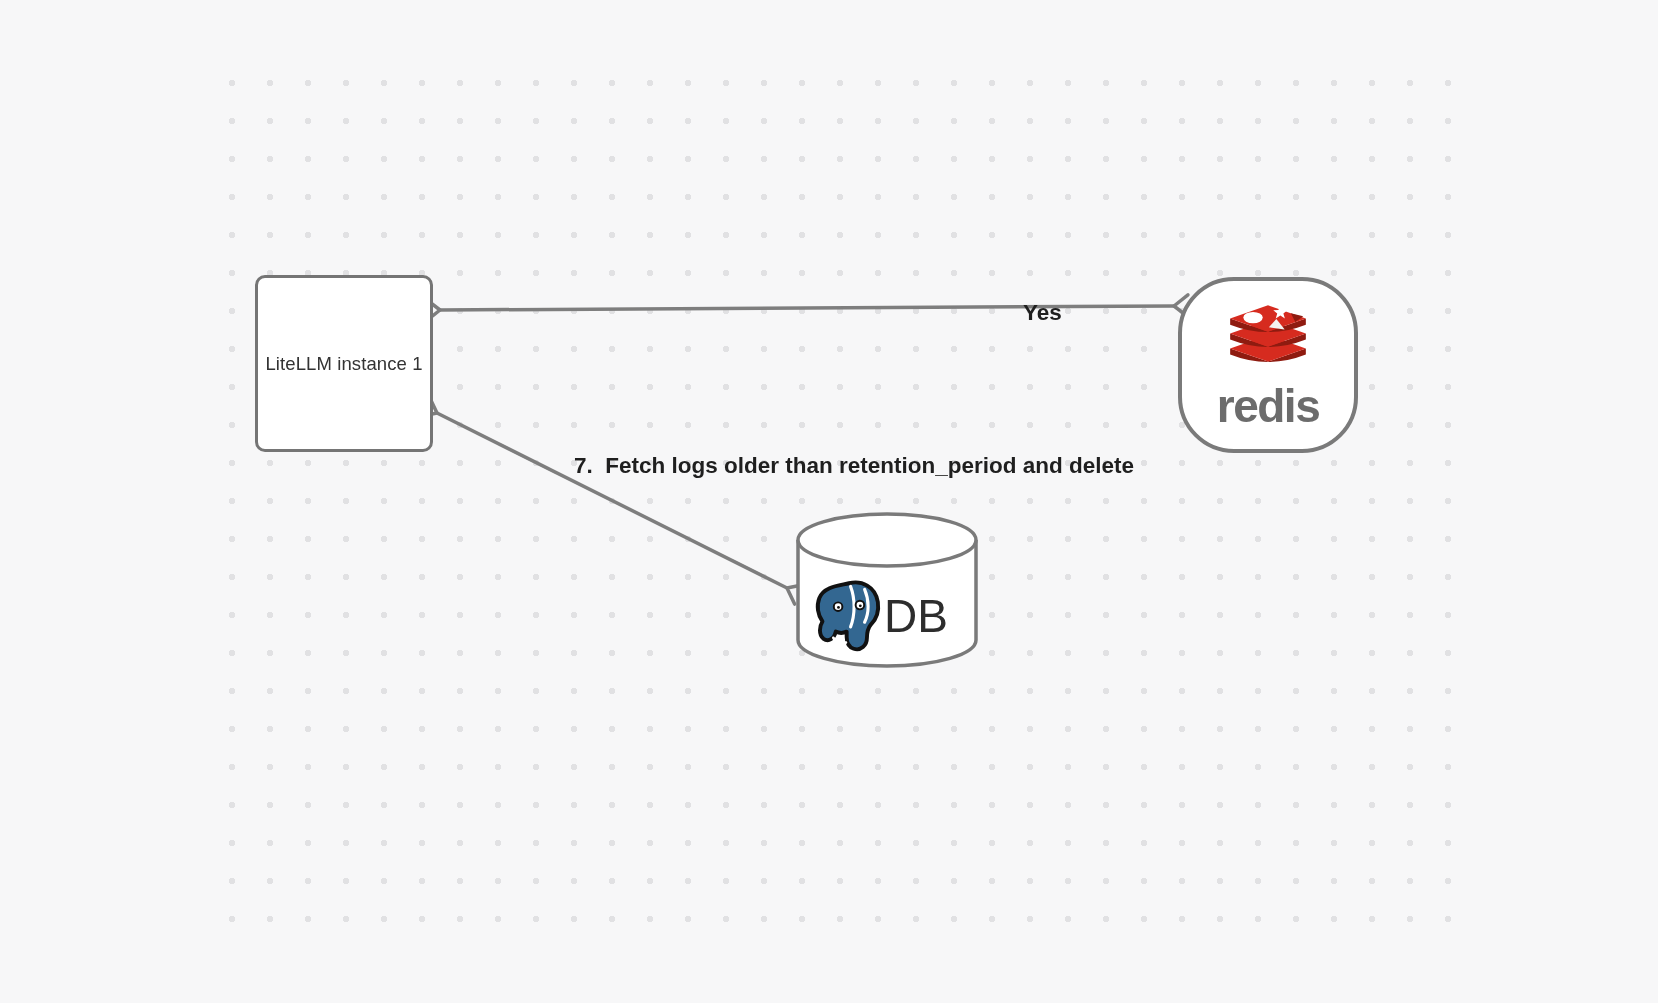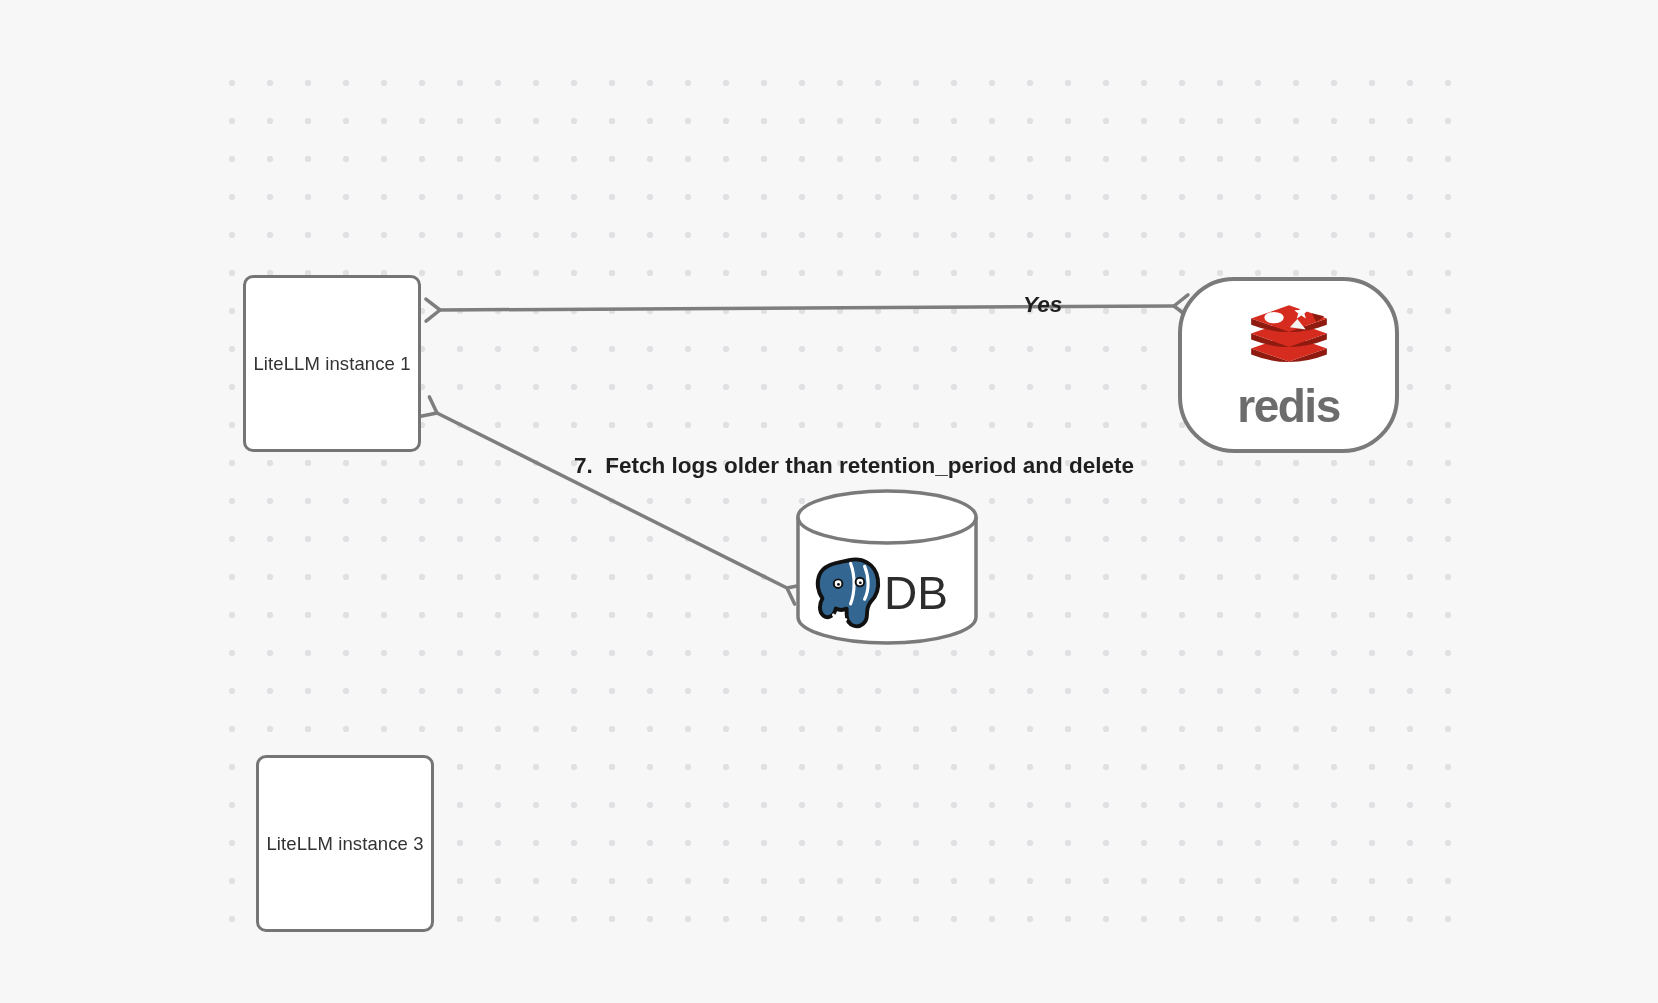--- a/index.html
+++ b/index.html
@@ -14,46 +14,46 @@
     pointer-events:none;
   }
   .edges-layer{position:absolute;left:0;top:0;width:1658px;height:1003px;}
   .node-box{
     position:absolute;width:178px;height:177px;background:#ffffff;
     border:3px solid #757575;border-radius:10px;
     display:flex;align-items:center;justify-content:center;
     box-sizing:border-box;
   }
   .node-box .inst-label{font-size:18.5px;color:#333333;letter-spacing:.1px;}
-  #inst1{left:243px;top:275px;}
+  #inst1{left:255px;top:275px;}
   #inst2{left:256px;top:515px;}
   #inst3{left:256px;top:755px;}
   .redis-node{
-    position:absolute;left:1178px;top:277px;width:221px;height:176px;
+    position:absolute;left:1178px;top:277px;width:180px;height:176px;
     background:#ffffff;border:4px solid #7a7a7a;border-radius:56px;
     box-sizing:border-box;display:flex;flex-direction:column;
     align-items:center;justify-content:center;
   }
   .redis-word{
     font-size:46px;font-weight:bold;color:#6c6c6c;letter-spacing:-1.5px;
     line-height:40px;margin-top:2px;
   }
-  .db-node{position:absolute;left:794px;top:487px;width:186px;height:162px;}
+  .db-node{position:absolute;left:794px;top:510px;width:186px;height:162px;}
   .db-node .cyl{position:absolute;left:0;top:0;}
   .db-content{
     position:absolute;left:16px;top:64px;width:154px;height:84px;
     display:flex;align-items:center;justify-content:flex-start;
   }
   .db-label{font-size:46px;font-weight:400;color:#2d2d2d;margin-left:-4px;letter-spacing:0;}
   .edge-label{
     position:absolute;font-size:22.5px;font-weight:bold;color:#1f1f1f;
     white-space:pre;line-height:26px;
   }
   #lbl1{left:475px;top:284px;}
-  #lbl1-reply{left:1023px;top:292px;font-style:italic;}
+  #lbl1-reply{left:1023px;top:300px;}
   #lbl2{left:574px;top:453px;}
 </style>
 </head>
 <body>
 
 <div id="canvas">
 
   <div class="dots"></div>
 
   <svg class="edges-layer" width="1658" height="1003" viewBox="0 0 1658 1003">
@@ -67,23 +67,20 @@
     </defs>
     <line x1="440" y1="310" x2="1174" y2="306" stroke="#7e7e7e" stroke-width="3.5" marker-start="url(#chevStart)" marker-end="url(#chev)"></line>
     <line x1="437" y1="413" x2="787" y2="588" stroke="#7e7e7e" stroke-width="3.5" marker-start="url(#chevStart)" marker-end="url(#chev)"></line>
   </svg>
 
   <div class="node-box" id="inst1">
     <span class="inst-label">LiteLLM instance 1</span>
   </div>
 
 
-  <div class="node-box" id="inst3">
-    <span class="inst-label">LiteLLM instance 3</span>
-  </div>
 
   <div class="redis-node">
     <svg width="88" height="80" viewBox="0 0 100 88">
 
       <path d="M7,49 L7,56 Q50,73 93,56 L93,49 L50,64 Z" fill="#8f1b10"></path>
       <path d="M50,34 L93,49 L50,64 L7,49 Z" fill="#d62b1f"></path>
 
       <path d="M7,32 L7,39 Q50,56 93,39 L93,32 L50,47 Z" fill="#8f1b10"></path>
       <path d="M50,17 L93,32 L50,47 L7,32 Z" fill="#d62b1f"></path>
 

